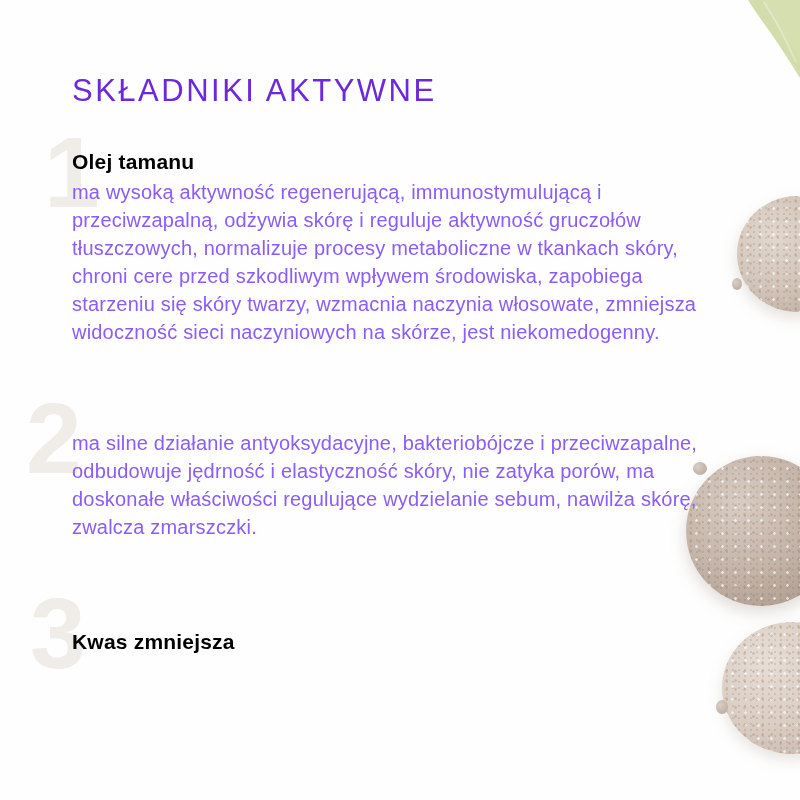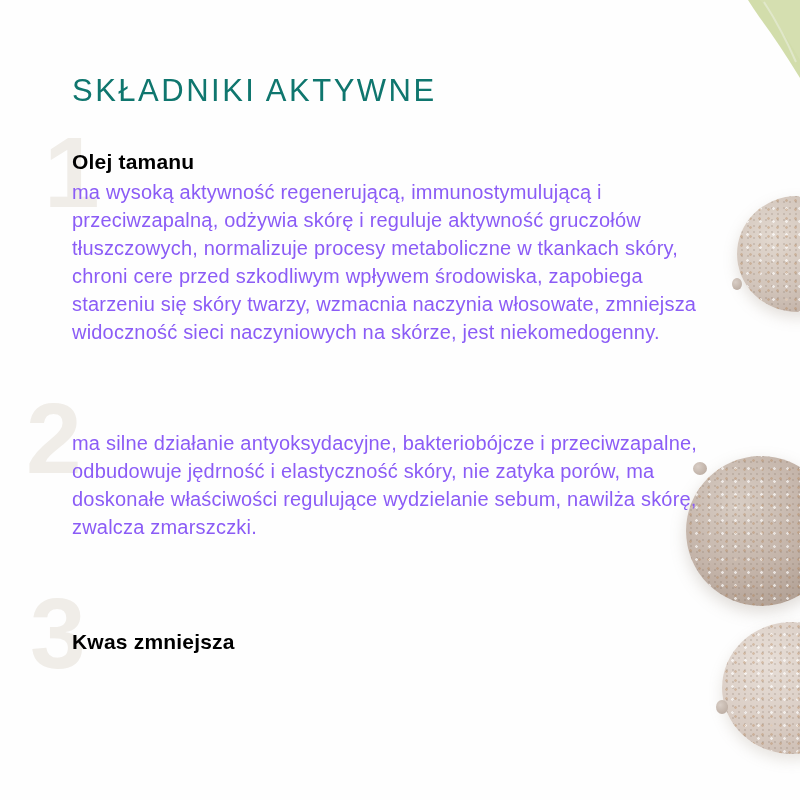--- a/index.html
+++ b/index.html
@@ -7,21 +7,21 @@
     position:relative;
     width:800px;height:800px;
     background:#fefefe;
     overflow:hidden;
     font-family:"Liberation Sans", sans-serif;
     color:#3f3f3f;
   }
   .page-title{
     position:absolute;left:72px;top:52px;
     font-size:31px;font-weight:400;letter-spacing:2.5px;
-    color:#0f766e;
+    color:#6d28d9;
   }
   .ghost-number{
     position:absolute;
     font-size:100px;font-weight:700;line-height:1;
     color:#f0ede8;
     user-select:none;
     z-index:0;
   }
   .ghost-1{left:44px;top:122px;}
   .ghost-2{left:26px;top:388px;}

